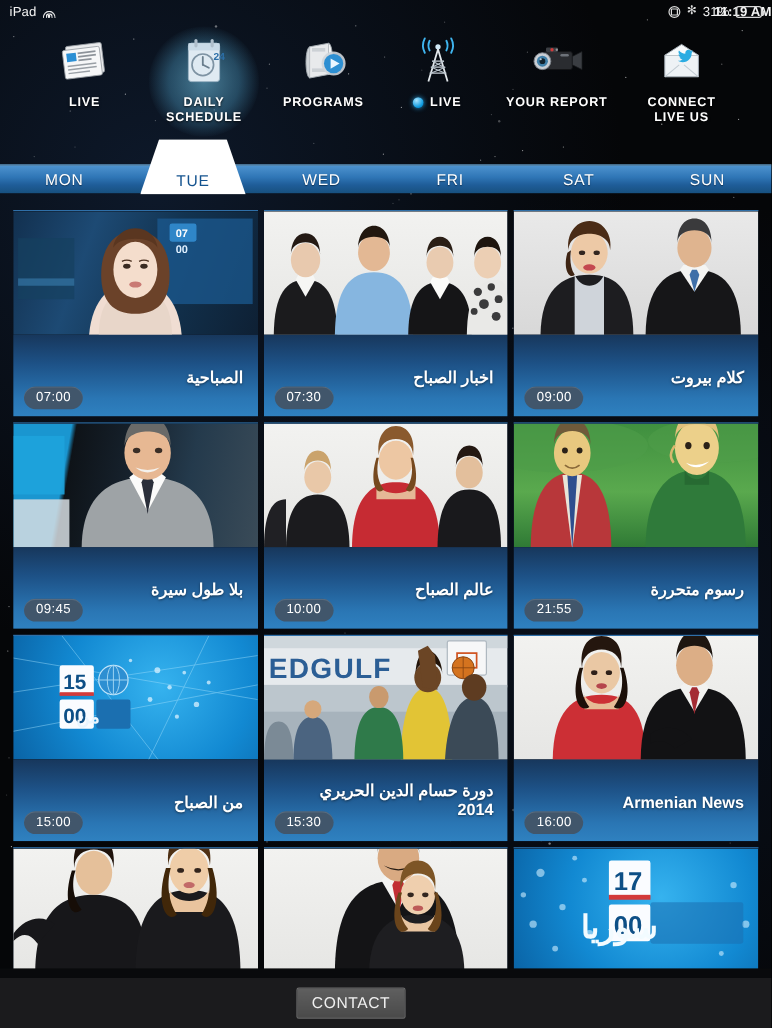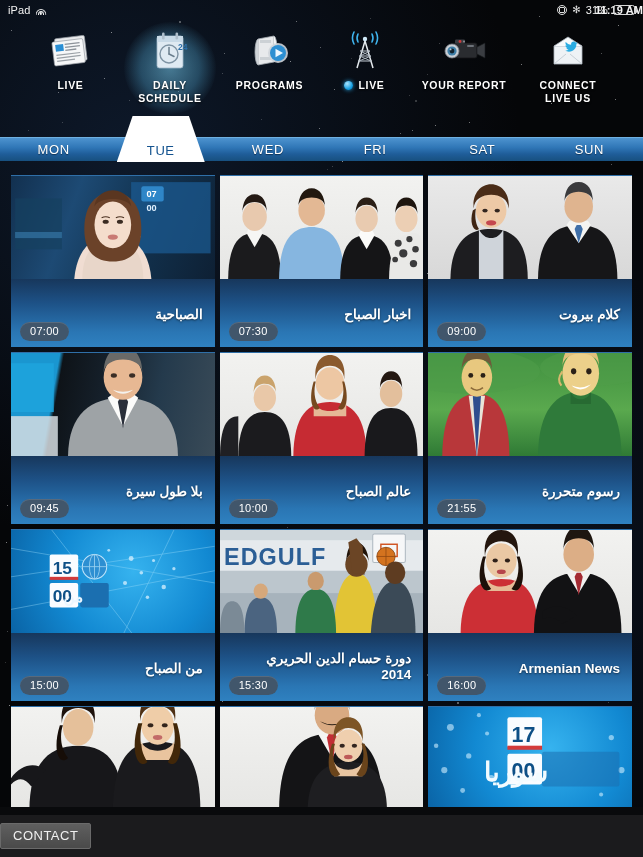--- a/index.html
+++ b/index.html
@@ -193,21 +193,21 @@
   .bgwhite  { background:linear-gradient(to bottom,#f2f2f0 0%,#e6e6e4 100%); }
   .bggrey   { background:linear-gradient(to bottom,#e9e9e9 0%,#d8d8d8 100%); }
   .bgcartoon{ background:linear-gradient(to bottom,#3f8f3f 0%,#5aa94e 55%,#2f7a35 100%); }
   .bgbluelogo{ background:radial-gradient(circle at 60% 40%,#36b3ef 0%,#1289d2 55%,#0a63a5 100%); }
   .bgcourt  { background:linear-gradient(to bottom,#dfe4e8 0%,#c3cdd4 45%,#9aa7b2 100%); }
 
   
   .bottombar {
     position:absolute; left:0; right:0; bottom:0; height:42px;
     background:#1b1b1d; z-index:45;
-    display:flex; align-items:center; justify-content:flex-start;
+    display:flex; align-items:center; justify-content:center;
     padding-right:58px;
   }
   .contact-btn {
     background:linear-gradient(to bottom,#5f5f5f 0%,#4a4a4a 100%);
     color:#f0f0f0; font-size:13px; letter-spacing:.5px;
     padding:4px 12px 5px; border:1px solid #6a6a6a; border-radius:2px;
     cursor:pointer;
   }
   .bottom-mask {
     position:absolute; left:0; right:0; bottom:42px; height:8px;

